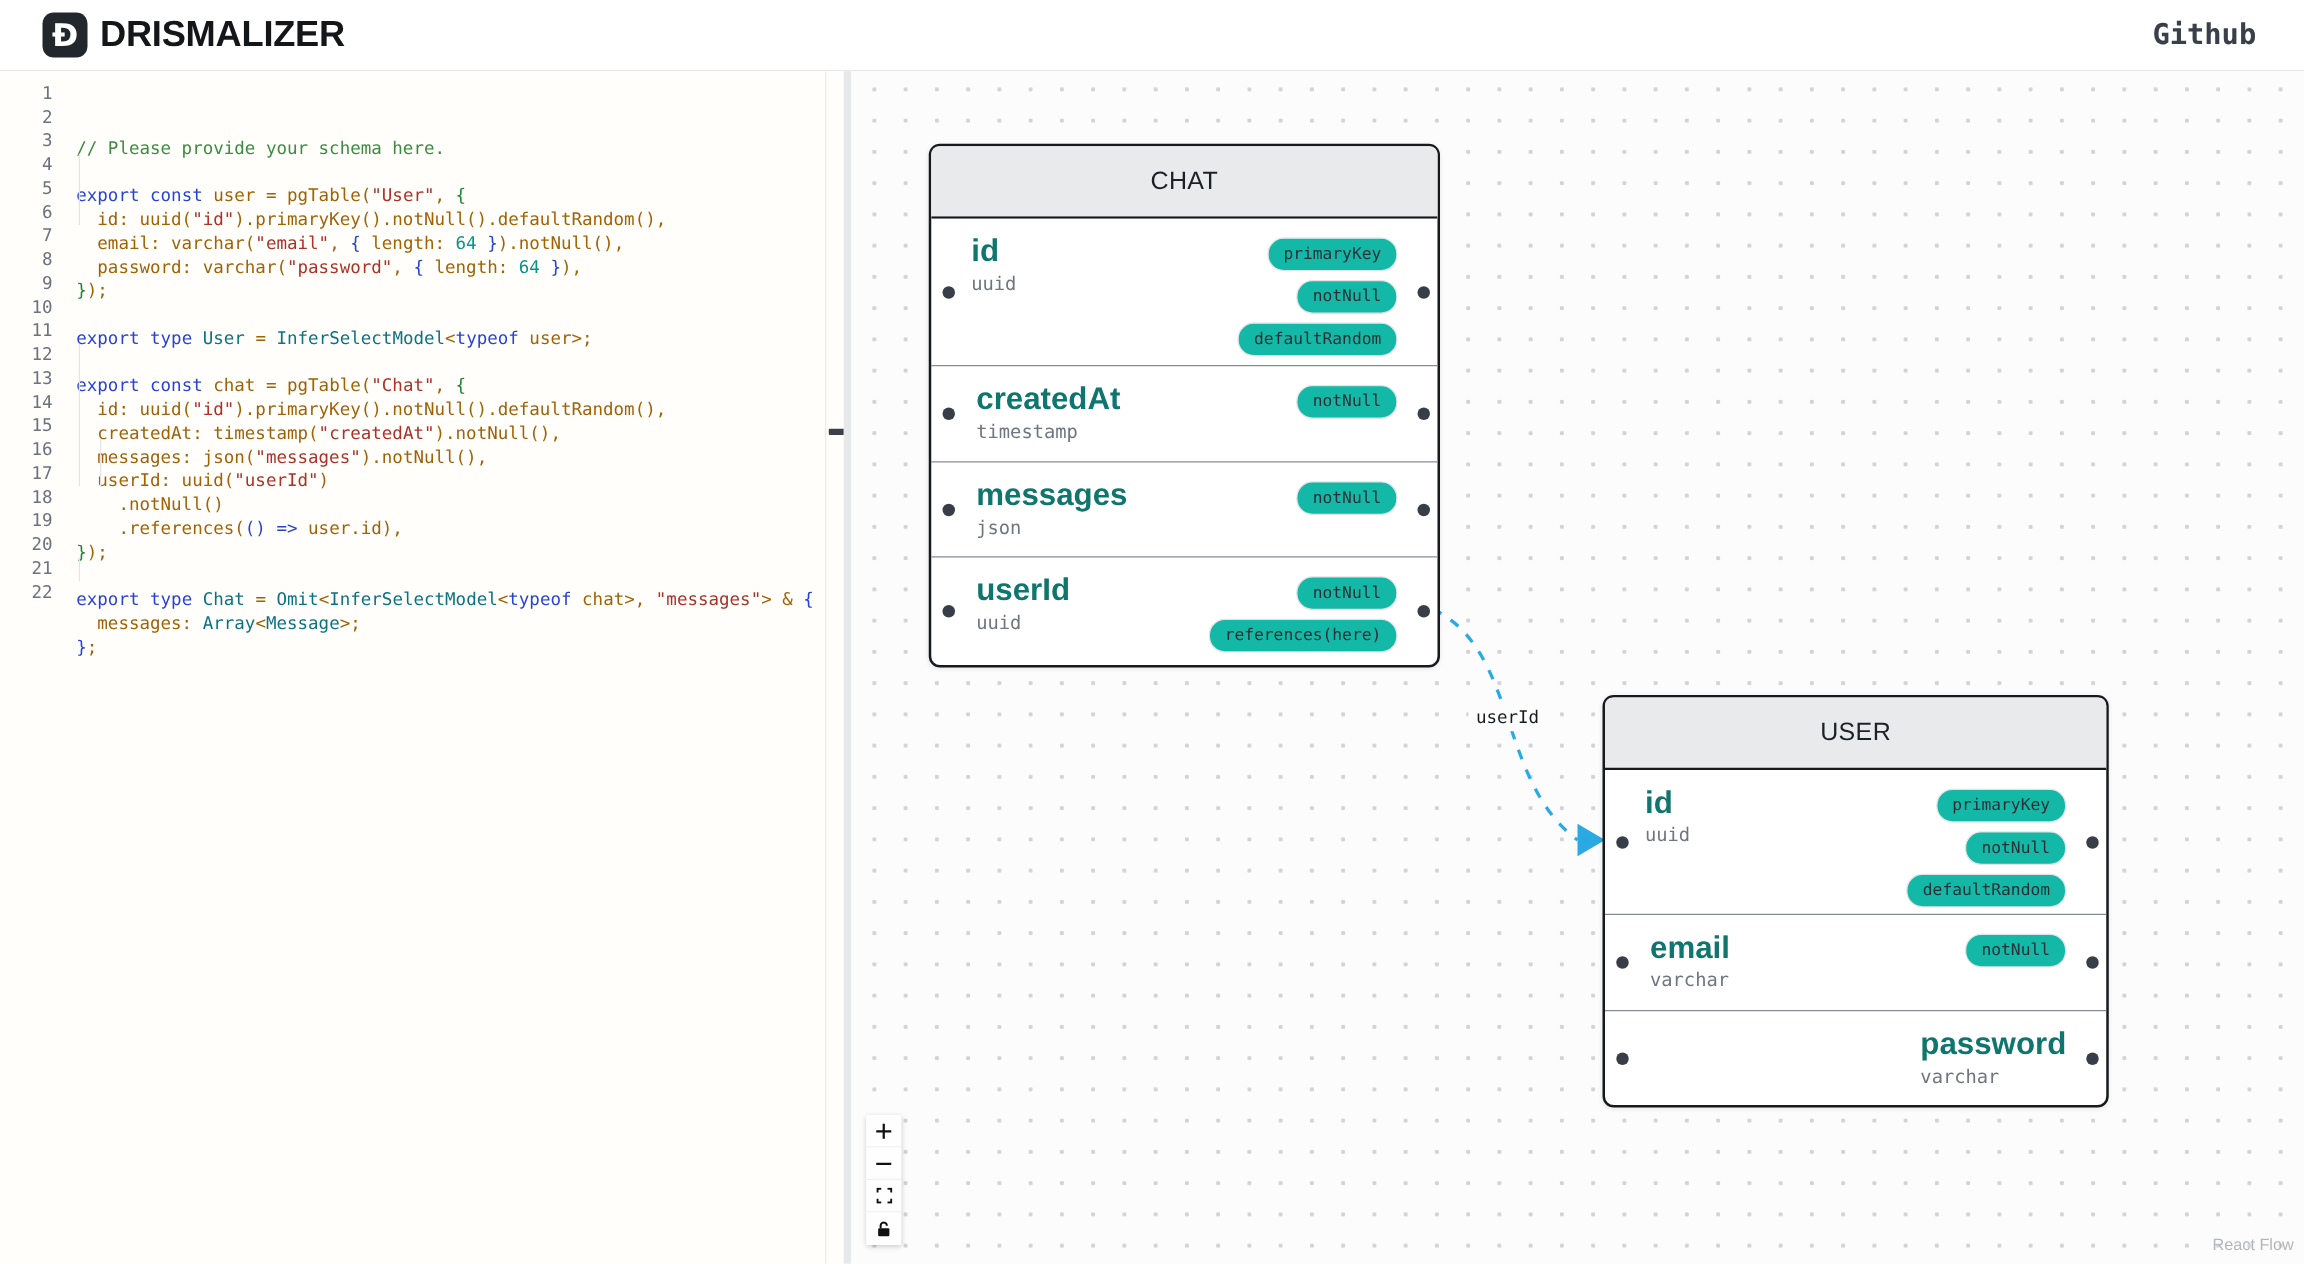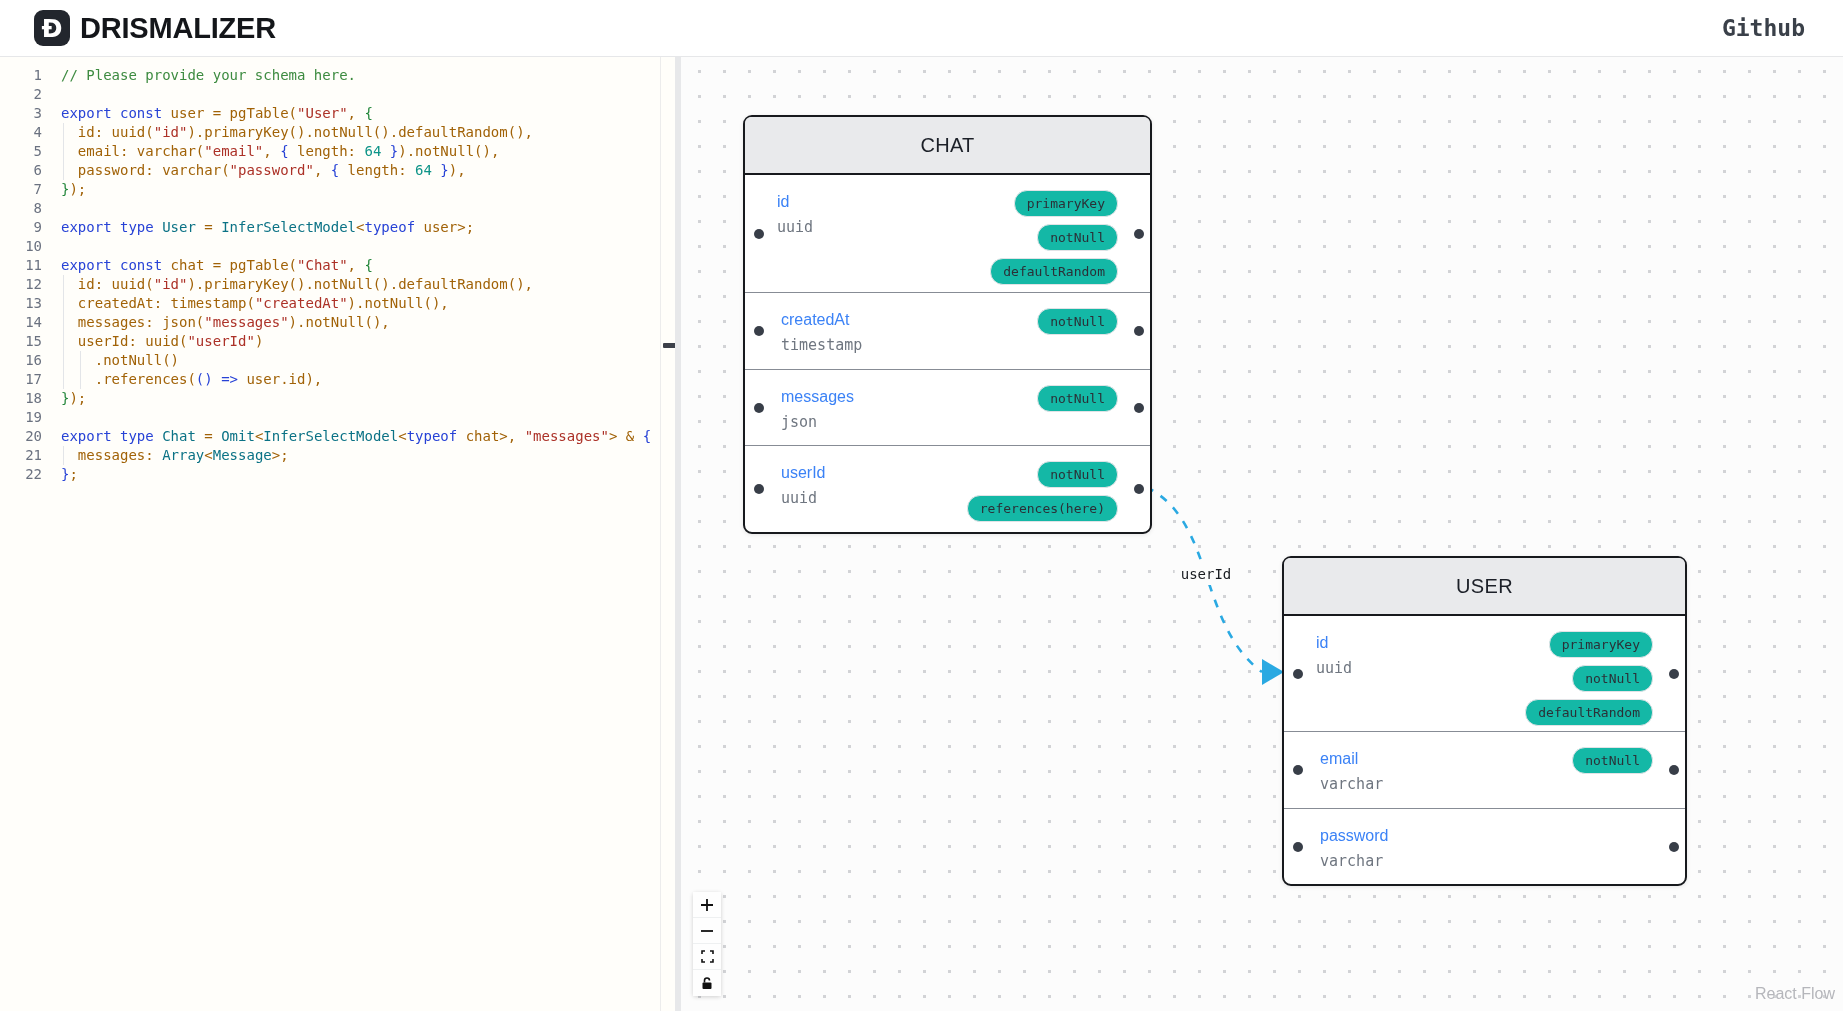--- a/index.html
+++ b/index.html
@@ -14,21 +14,21 @@
   .app-title { margin-left:10px; font-size:29px; font-weight:800; letter-spacing:-0.2px; color:#14161a; }
   .github-link { margin-left:auto; font-family:"DejaVu Sans Mono", monospace; font-size:23px;
     font-weight:600; color:#3a4049; cursor:pointer; }
 
   
   .editor-pane { position:absolute; left:0; top:57px; width:675px; height:954px; background:#fffefa; overflow:hidden; }
   .code-lines { position:relative; padding-top:9px; font-family:"DejaVu Sans Mono", monospace;
     font-size:14px; line-height:19px; white-space:pre; }
   .code-line { display:flex; height:19px; }
   .gutter-num { width:47px; flex:0 0 47px; text-align:right; padding-right:5px; color:#6b7280; user-select:none; }
-  .code-text { margin-left:14px; }
+  .code-text { margin-left:14px;margin-top:44px; }
   .tk-kw{color:#2742d6} .tk-str{color:#ac3127} .tk-num{color:#0d9488}
   .tk-com{color:#3d8b40} .tk-typ{color:#0b7285} .tk-brg{color:#22863a} .tk-def{color:#a16207}
   .indent-guide { position:absolute; width:1px; background:#e3e5e8; }
   .editor-edge-line { position:absolute; left:660px; top:0; width:1px; height:954px; background:#ececec; }
   .scrollbar-thumb { position:absolute; left:663px; top:286px; width:13px; height:5px; background:#3c4049; border-radius:1px; }
 
   
   .pane-divider { position:absolute; left:675px; top:57px; width:6px; height:954px; background:#e7e8ea; cursor:col-resize; }
 
   
@@ -42,38 +42,38 @@
     font-size:14px; color:#181b20; }
 
   .table-node { position:absolute; background:#fff; border:2px solid #17191d; border-radius:9px;
     box-shadow:0 1px 4px rgba(0,0,0,0.09); cursor:grab; }
   .table-header { height:58px; background:#e9eaec; border-bottom:2px solid #17191d;
     border-radius:6px 6px 0 0; display:flex; align-items:center; justify-content:center;
     font-size:20px; font-weight:500; letter-spacing:0.3px; color:#1c2028; }
   .trow { position:relative; display:flex; justify-content:space-between;
     padding:15px 32px 10px 32px; }
   .trow + .trow { border-top:1px solid #878c95;padding-left:36px; }
-  .fname { font-size:16px; font-weight:400; color:#3b82f6; line-height:23px; }
+  .fname { font-size:25px; font-weight:700; color:#0f766e; line-height:23px; }
   .ftype { font-family:"DejaVu Sans Mono", monospace; font-size:15px; color:#6f7680; margin-top:5px; }
   .tbadges { display:flex; flex-direction:column; align-items:flex-end; gap:7px; }
   .badge { background:#14b8a6; border:1px solid #e1e3e6; border-radius:13px; padding:3px 12px;
     font-family:"DejaVu Sans Mono", monospace; font-size:13px; line-height:19px; color:#2b3037; white-space:nowrap; }
   .handle { position:absolute; width:10px; height:10px; border-radius:50%; background:#383e48;
     top:50%; transform:translateY(-50%); }
   .handle.l { left:9px; } .handle.r { right:6px; }
 
   
   .flow-controls { position:absolute; left:12px; top:835px; width:28px; background:#fefefe;
     box-shadow:0 1px 4px rgba(0,0,0,0.18); border-radius:3px; display:flex; flex-direction:column; }
   .ctrl-btn { width:28px; height:26px; display:flex; align-items:center; justify-content:center;
     background:#fefefe; border:none; border-bottom:1px solid #eef0f1; cursor:pointer; color:#111; }
   .ctrl-btn:last-child { border-bottom:none; }
   .ctrl-btn svg { display:block; }
 
-  .attribution { position:absolute; right:8px; bottom:8px; font-size:16px; color:#b5b6bb; cursor:pointer; }
+  .attribution { position:absolute; right:8px; bottom:8px; font-size:13px; color:#b5b6bb; cursor:pointer; }
 </style>
 </head>
 <body>
 
 <div class="app-header">
   <div class="logo-mark">
       <span>Ð</span>
     </div>
   <div class="app-title">DRISMALIZER</div>
   <div class="github-link">Github</div>
@@ -166,21 +166,21 @@
           <span class="handle l"></span>
           <div>
             <div class="fname">email</div>
             <div class="ftype">varchar</div>
           </div>
           <div class="tbadges">
             <span class="badge">notNull</span>
           </div>
           <span class="handle r"></span>
         </div>
-        <div class="trow" style="height: 76px;">
+        <div class="trow" style="height: 76px; justify-content: flex-end;">
           <span class="handle l"></span>
           <div>
             <div class="fname">password</div>
             <div class="ftype">varchar</div>
           </div>
           <div class="tbadges"></div>
           <span class="handle r"></span>
         </div>
       </div>
     </div>

